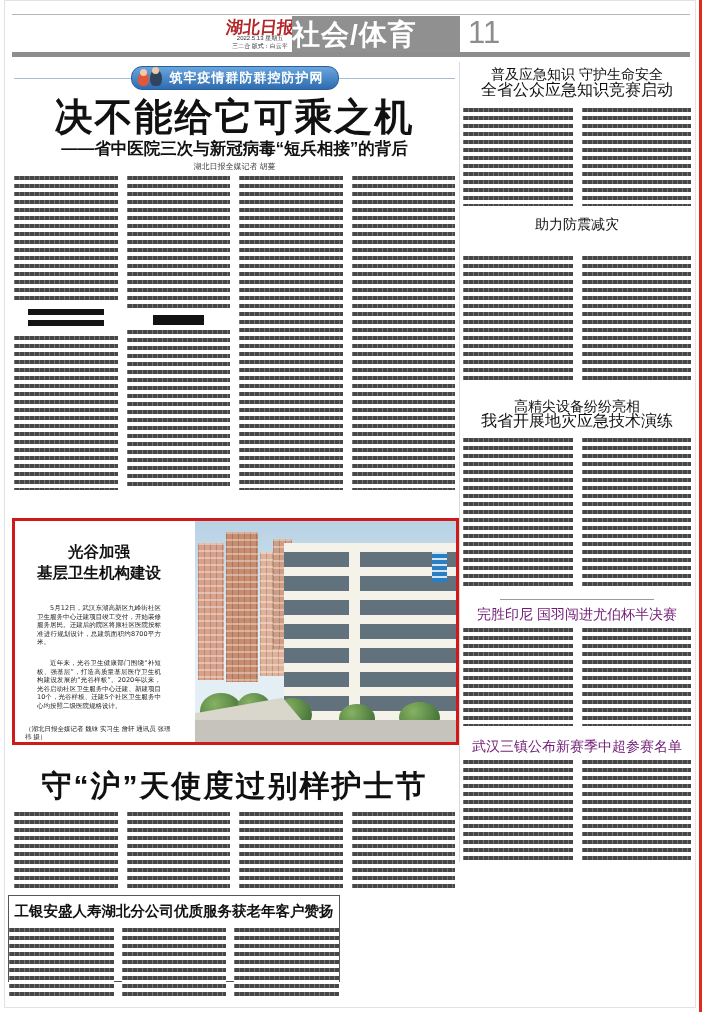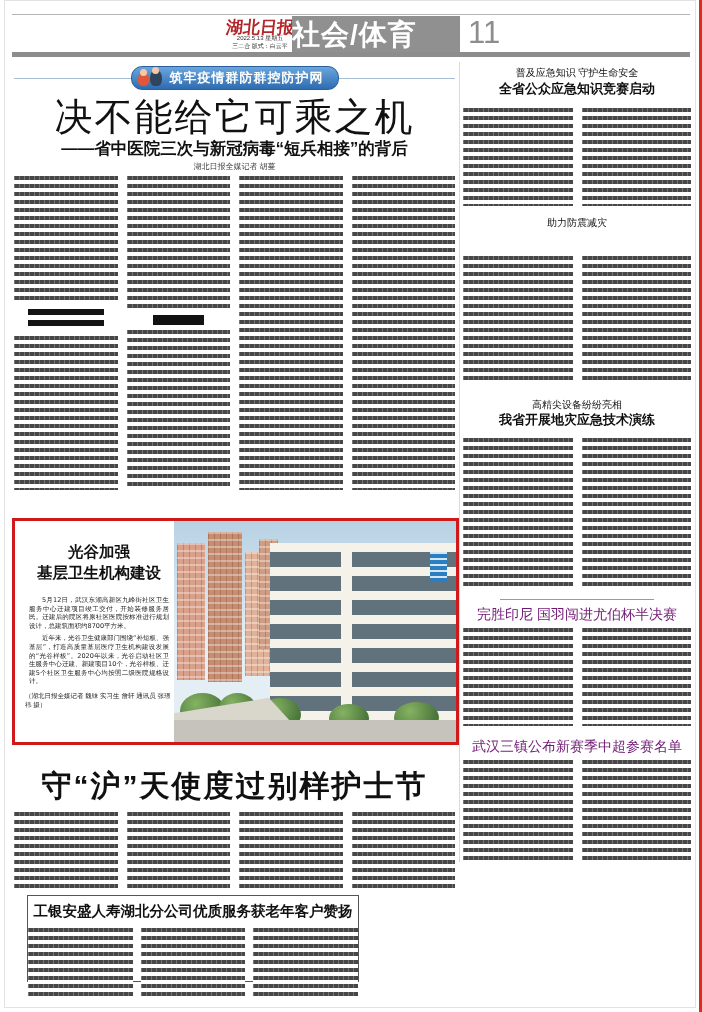--- a/index.html
+++ b/index.html
@@ -23,67 +23,67 @@
   .banner-line{flex:1;height:1px;background:#a6bdd6;}
   .banner-pill{height:22px;padding:0 14px 0 6px;border-radius:11px;color:#fff;font-size:13px;
                font-weight:bold;letter-spacing:1px;display:flex;align-items:center;gap:6px;
                background:linear-gradient(#6aa6dc,#2e6cb0);border:1px solid #2a5f9c;}
   .mascots{position:relative;width:26px;height:18px;}
   .mascots i{position:absolute;border-radius:50% 50% 40% 40%;}
   .m1{left:0;top:3px;width:11px;height:14px;background:#e2563a;}
   .m2{left:12px;top:1px;width:12px;height:16px;background:#30445e;}
   .m1::before,.m2::before{content:"";position:absolute;left:2px;top:-3px;width:7px;height:7px;
                           border-radius:50%;background:#f3c9a8;}
-  .lead-headline{left:14px;top:92px;width:441px;font-size:38px;font-weight:normal;letter-spacing:2px;color:#111;}
+  .lead-headline{left:14px;top:92px;width:441px;font-size:38px;font-weight:bold;letter-spacing:2px;color:#111;}
   .lead-subhead{left:14px;top:138px;width:441px;font-size:16.5px;font-weight:bold;color:#111;}
   .lead-byline{left:14px;top:161px;width:441px;font-size:8px;color:#444;}
   
   .cols{position:absolute;display:flex;gap:9px;}
   .col{flex:1;display:flex;flex-direction:column;}
   .fill{flex:1;background-image:
         repeating-linear-gradient(to right,rgba(255,255,255,.25) 0 1px,rgba(255,255,255,0) 1px 5px),
         repeating-linear-gradient(to bottom,#474747 0 4.4px,#ffffff 4.4px 8px);}
   .minihead{height:22px;margin:5px 14px;background:repeating-linear-gradient(to bottom,#141414 0 6px,#ffffff 6px 11px);}
   .blacklabel{height:10px;margin:5px 26px;background:#121212;}
   
   .photo-box{left:12px;top:518px;width:441px;height:221px;border:3px solid #d01a1a;background:#fff;display:flex;}
-  .pb-left{width:148px;padding:8px 1px 4px 10px;display:flex;flex-direction:column;}
+  .pb-left{width:148px;padding:8px 22px 4px 10px;display:flex;flex-direction:column;}
   .pb-title{font-family:"Liberation Serif",serif;font-weight:bold;font-size:15.5px;line-height:21px;
             text-align:center;margin:12px 0 9px;color:#111;}
   .pb-caption{font-size:6.5px;line-height:8.6px;color:#222;text-align:justify;font-family:"DejaVu Sans",sans-serif;}
-  .pb-caption p{margin:4px;text-indent:13px;}
+  .pb-caption p{margin:12px;text-indent:13px;}
   .pb-credit{margin-top:2px;font-size:6.5px;line-height:8.6px;color:#222;}
   .pb-photo{flex:1;position:relative;overflow:hidden;background:linear-gradient(#b7d2e4,#e4eef5 55%);}
   .tower{position:absolute;background-image:
          repeating-linear-gradient(to bottom,rgba(255,255,255,.35) 0 2px,rgba(255,255,255,0) 2px 7px),
          repeating-linear-gradient(to right,rgba(0,0,0,.16) 0 1px,rgba(0,0,0,0) 1px 6px);}
   .bldg{position:absolute;left:34%;top:10%;width:66%;height:80%;
         background:repeating-linear-gradient(to bottom,#f5f2e9 0 9px,#62727d 9px 24px);}
   .bldg-col{position:absolute;left:38%;top:0;width:6%;height:100%;background:#f5f2e9;}
   .bldg-sign{position:absolute;right:5%;top:5%;width:9%;height:17%;background:#2a7fc2;
              background-image:repeating-linear-gradient(to bottom,rgba(255,255,255,.8) 0 2px,rgba(255,255,255,0) 2px 6px);}
   .tree{position:absolute;border-radius:50%;background:radial-gradient(circle at 35% 30%,#86b263,#49763a 75%);}
   .road{position:absolute;left:0;bottom:0;width:100%;height:10%;background:#c5c3bc;}
   .plaza{position:absolute;left:0;bottom:0;width:48%;height:20%;background:#d9d6cc;
          clip-path:polygon(0 100%,100% 100%,70% 0,0 35%);}
   
   .nurse-kicker{left:14px;top:750px;width:441px;font-size:14px;color:#111;}
   .nurse-headline{left:14px;top:766px;width:441px;font-size:30px;font-weight:bold;letter-spacing:2px;color:#101010;}
   
-  .bank-box{left:27px;top:895px;width:332px;height:87px;border:1px solid #555;padding:6px 0;box-sizing:border-box;}
+  .bank-box{left:8px;top:895px;width:332px;height:87px;border:1px solid #555;padding:6px 0;box-sizing:border-box;}
   .bank-title{font-family:"Liberation Serif",serif;font-weight:bold;font-size:14.5px;text-align:center;color:#111;}
   .bank-cols{position:relative;display:flex;gap:8px;height:68px;margin-top:7px;}
   .notice-box{left:352px;top:868px;width:338px;height:135px;border:1px solid #555;padding:5px 8px;box-sizing:border-box;}
   .notice-title{font-family:"Liberation Serif",serif;font-weight:bold;font-size:16px;text-align:center;color:#111;}
   .notice-cols{position:relative;display:flex;gap:8px;height:92px;margin-top:5px;}
   .notice-sign{position:absolute;right:2px;bottom:0;background:#fff;padding:2px 2px 0 6px;
                font-size:7px;line-height:9px;text-align:right;color:#222;}
   
-  .rc-kicker{width:228px;font-size:10px;color:#111;font-family:Liberation Serif, serif;}
-  .rc-headline{width:228px;font-size:13px;font-weight:bold;color:#0f0f0f;}
+  .rc-kicker{width:228px;font-size:14px;color:#111;}
+  .rc-headline{width:228px;font-size:16px;font-weight:normal;color:#0f0f0f;}
   .rc-headline-sm{width:228px;font-size:14px;font-weight:normal;color:#701a75;}
   .v-divider{left:459px;top:62px;width:1px;height:800px;background:#dadada;}
   .h-divider{height:1px;background:#9a9a9a;}
 </style>
 </head>
 <body>
 
 <div id="page">
 
   <div class="page-frame"></div>

